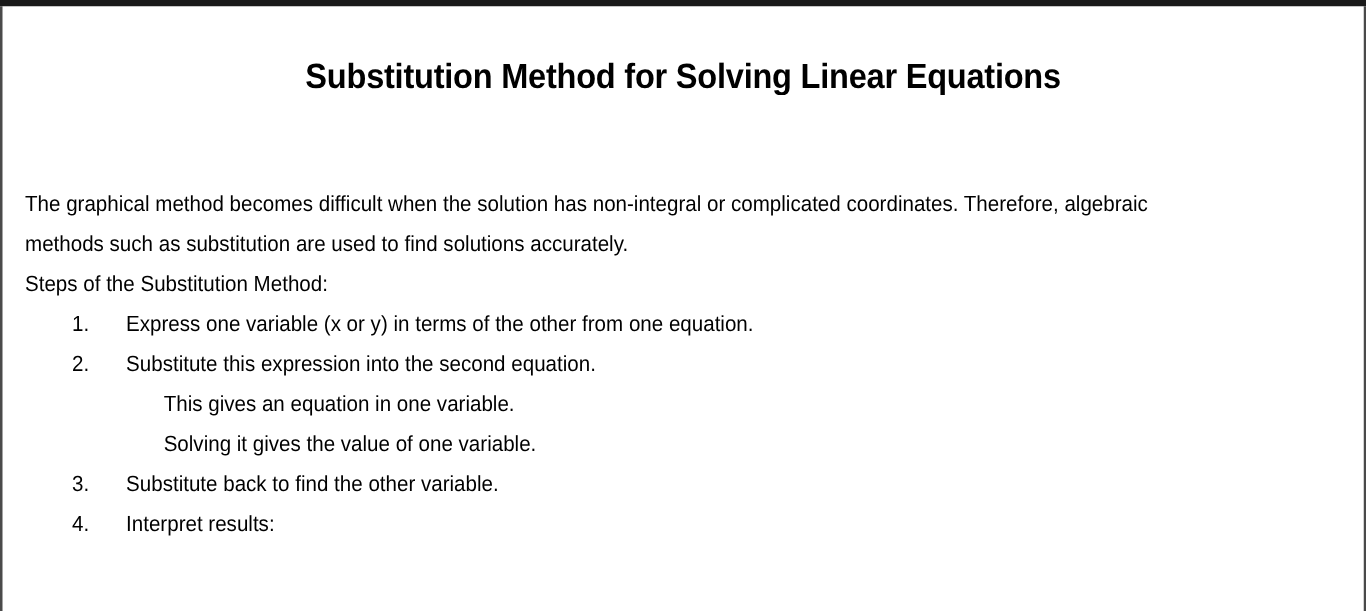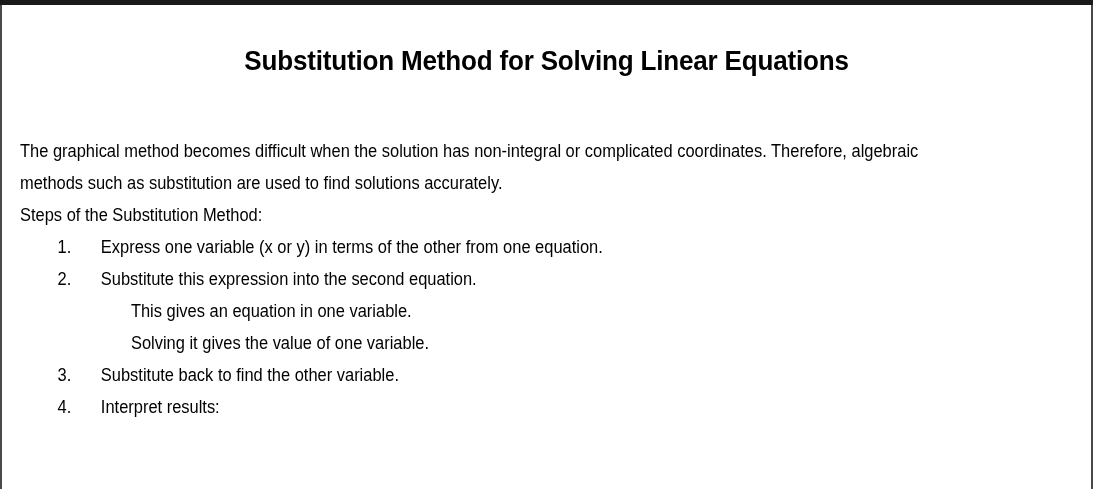--- a/index.html
+++ b/index.html
@@ -66,21 +66,21 @@
     font-weight: bold;
     letter-spacing: -0.2px;
     line-height: 1.15;
     transform: scaleX(0.93);
     transform-origin: center top;
     white-space: nowrap;
   }
 
   .body-block {
     position: absolute;
-    top: 130px;
+    top: 142px;
     left: 18px;
     width: 1040px;
   }
 
   .para {
     font-size: 17.5px;
     line-height: 32px;
     transform: scaleX(0.94);
     transform-origin: left top;
     width: 1105px;

